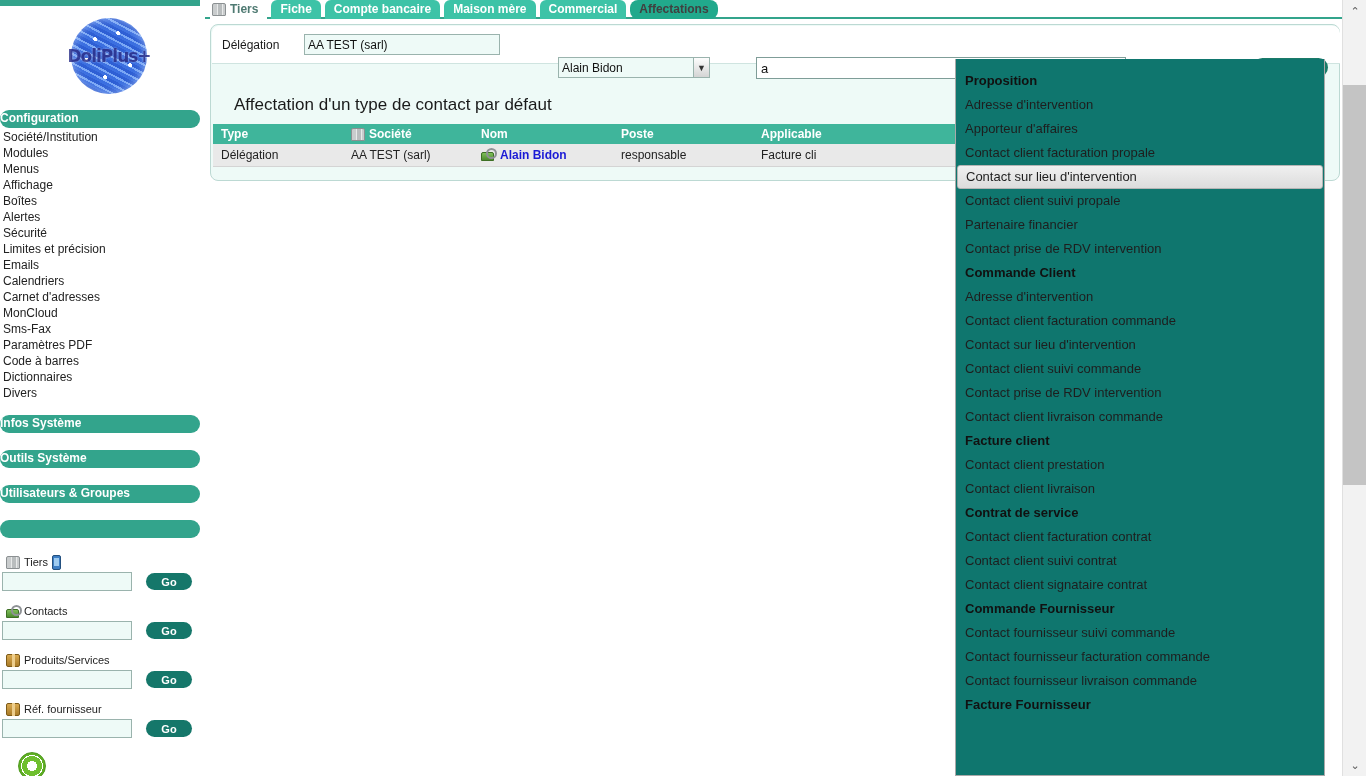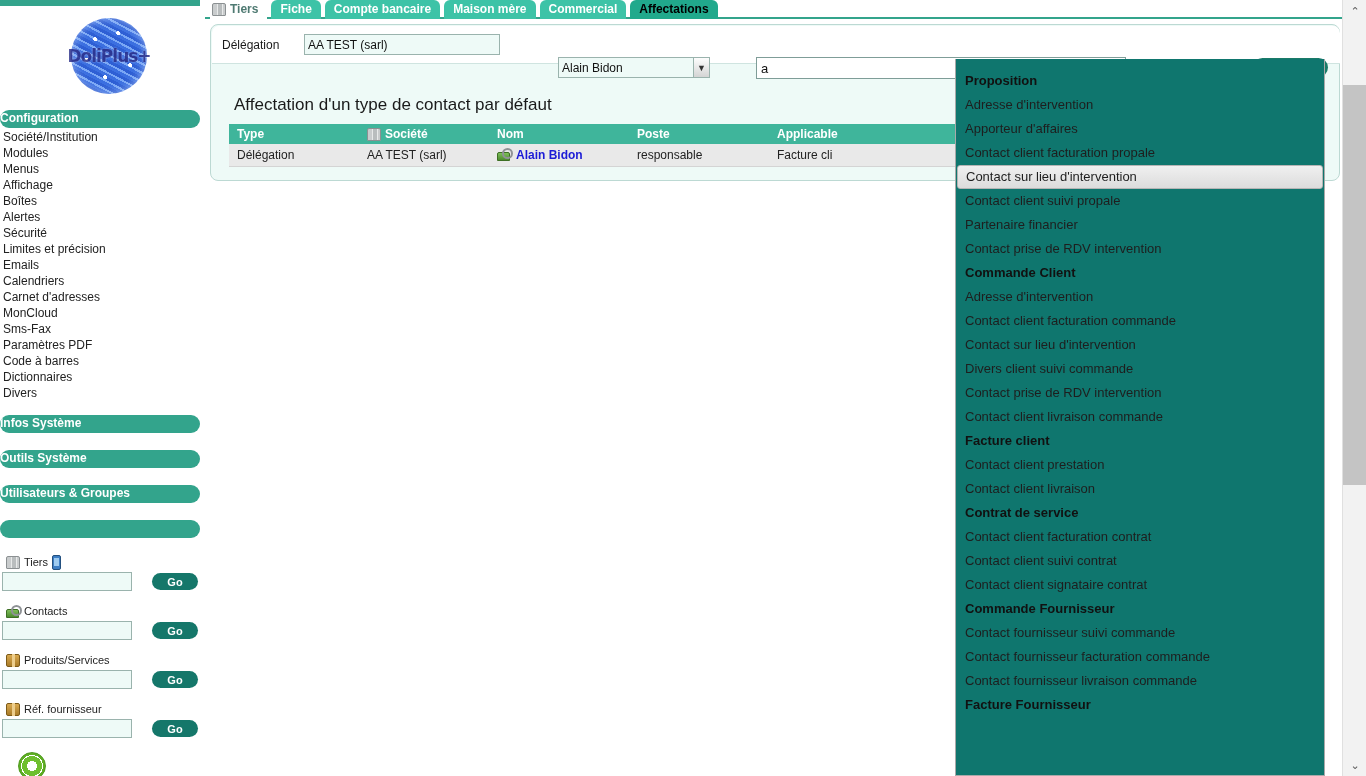--- a/index.html
+++ b/index.html
@@ -87,21 +87,21 @@
   #pill-blank   { position: absolute; left: 0; top: 520px; }
 
   
   .searchblock { position: absolute; left: 0; width: 200px; }
   .search-label {
     height: 18px; line-height: 18px;
     font-size: 11px; color: #222;
     display: flex; align-items: center; gap: 4px;
     padding-left: 6px;
   }
-  .search-row { display: flex; align-items: center; gap: 20px; padding-left: 2px; margin-top: 1px; }
+  .search-row { display: flex; align-items: center; gap: 14px; padding-left: 2px; margin-top: 1px; }
   .search-input {
     width: 130px; height: 19px;
     border: 1px solid #9ab3ad;
     background: #eefaf7;
     font-family: "Liberation Sans", sans-serif;
     font-size: 12px;
     padding: 0 2px;
   }
   .go-btn {
     width: 46px; height: 17px;
@@ -195,21 +195,22 @@
     color: #4f7a72;
     display: flex; align-items: center; gap: 4px;
     padding-left: 2px;
   }
   .tab.norm {
     background: #3dc3a7;
     color: #ffffff;
   }
   .tab.active {
     background: #21a98c;
-    color: #000000;
+    color: #404040;
+    border-radius: 8px;
   }
 
   #card {
     position: absolute; left: 5px; top: 24px;
     width: 1130px; height: 157px;
     background: #eefaf7;
     border: 1px solid #bcd9d3;
     border-radius: 8px;
   }
   #form-row {
@@ -274,21 +275,21 @@
   }
 
   #section-title {
     position: absolute; left: 29px; top: 95px;
     font-size: 17px;
     color: #1a1a1a;
     white-space: nowrap;
   }
 
   #tbl {
-    position: absolute; left: 24px; top: 124px;
+    position: absolute; left: 8px; top: 124px;
     width: 984px;
     border-collapse: collapse;
     table-layout: fixed;
   }
   #tbl th {
     background: #3fb59b;
     color: #ffffff;
     font-size: 12px;
     font-weight: bold;
     height: 20px;
@@ -543,21 +544,21 @@
         <div class="dd-item">Apporteur d'affaires</div>
         <div class="dd-item">Contact client facturation propale</div>
         <div class="dd-item sel">Contact sur lieu d'intervention</div>
         <div class="dd-item">Contact client suivi propale</div>
         <div class="dd-item">Partenaire financier</div>
         <div class="dd-item">Contact prise de RDV intervention</div>
         <div class="dd-group">Commande Client</div>
         <div class="dd-item">Adresse d'intervention</div>
         <div class="dd-item">Contact client facturation commande</div>
         <div class="dd-item">Contact sur lieu d'intervention</div>
-        <div class="dd-item">Divers client suivi commande</div>
+        <div class="dd-item">Contact client suivi commande</div>
         <div class="dd-item">Contact prise de RDV intervention</div>
         <div class="dd-item">Contact client livraison commande</div>
         <div class="dd-group">Facture client</div>
         <div class="dd-item">Contact client prestation</div>
         <div class="dd-item">Contact client livraison</div>
         <div class="dd-group">Contrat de service</div>
         <div class="dd-item">Contact client facturation contrat</div>
         <div class="dd-item">Contact client suivi contrat</div>
         <div class="dd-item">Contact client signataire contrat</div>
         <div class="dd-group">Commande Fournisseur</div>

